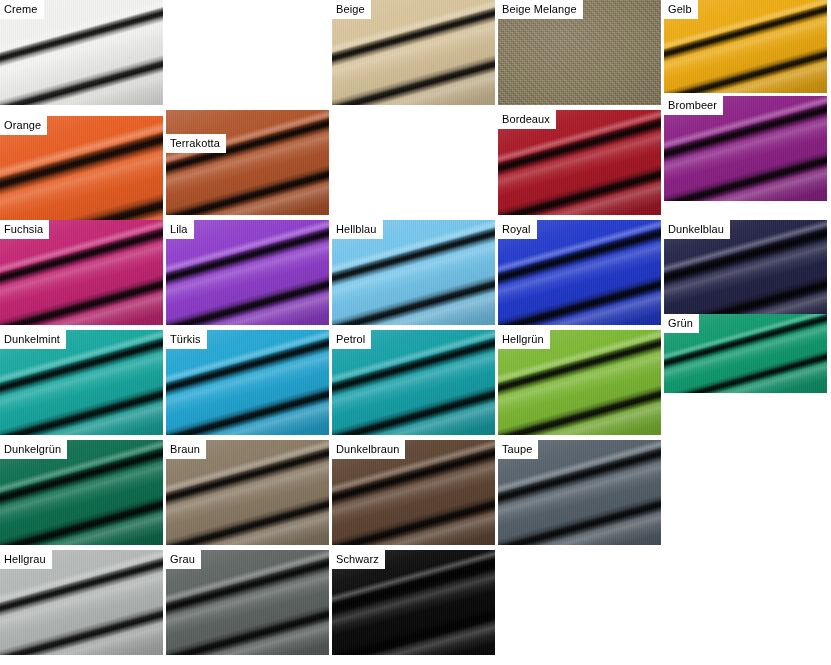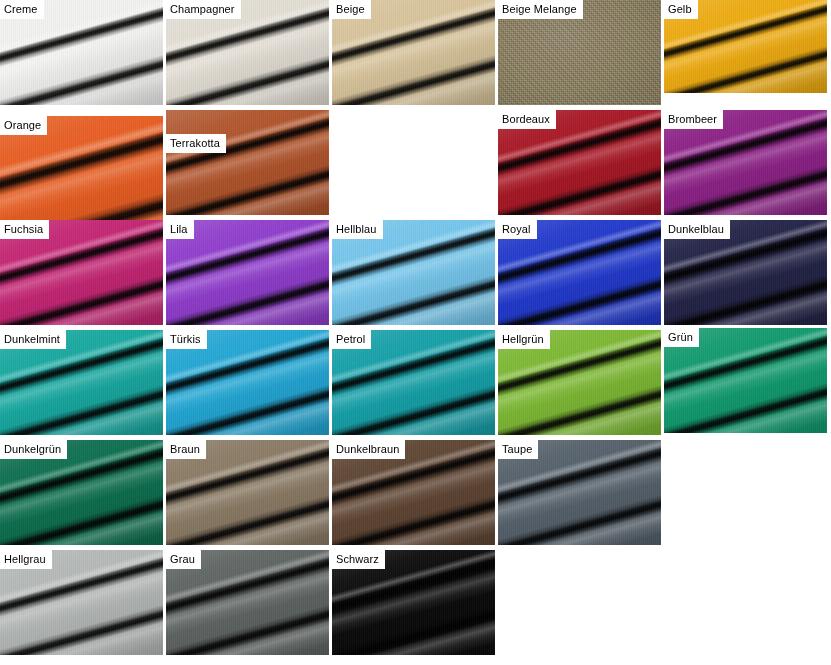--- a/index.html
+++ b/index.html
@@ -143,29 +143,20 @@
 <div id="swatch-grid" style="background: rgb(255, 255, 255);">
     <div class="swatch" style="left: 0px; top: 0px; width: 163px; height: 105px;">
       <div class="fabric" style="--c: #f2f2f0;">
         <div class="base"></div>
         <div class="light"></div>
         <div class="fold"></div>
         <div class="weave"></div>
       </div>
       <div class="swatch-label" style="background: rgb(255, 255, 255); color: rgb(0, 0, 0);">Creme</div>
     </div>
-    <div class="swatch" style="left: 166px; top: 0px; width: 163px; height: 105px;">
-      <div class="fabric" style="--c: #e3ded4;">
-        <div class="base"></div>
-        <div class="light"></div>
-        <div class="fold"></div>
-        <div class="weave"></div>
-      </div>
-      <div class="swatch-label" style="background: rgb(255, 255, 255); color: rgb(0, 0, 0);">Champagner</div>
-    </div>
     <div class="swatch" style="left: 332px; top: 0px; width: 163px; height: 105px;">
       <div class="fabric" style="--c: #d8c49b;">
         <div class="base"></div>
         <div class="light"></div>
         <div class="fold"></div>
         <div class="weave"></div>
       </div>
       <div class="swatch-label" style="background: rgb(255, 255, 255); color: rgb(0, 0, 0);">Beige</div>
     </div>
     <div class="swatch melange" style="left: 498px; top: 0px; width: 163px; height: 105px;">
@@ -205,21 +196,21 @@
     </div>
     <div class="swatch" style="left: 498px; top: 110px; width: 163px; height: 105px;">
       <div class="fabric" style="--c: #a81624;">
         <div class="base"></div>
         <div class="light"></div>
         <div class="fold"></div>
         <div class="weave"></div>
       </div>
       <div class="swatch-label" style="background: rgb(255, 255, 255); color: rgb(0, 0, 0);">Bordeaux</div>
     </div>
-    <div class="swatch" style="left: 664px; top: 110px; width: 163px; height: 105px;">
+    <div class="swatch" style="left: 664px; top: 96px; width: 163px; height: 105px;">
       <div class="fabric" style="--c: #8c2086;">
         <div class="base"></div>
         <div class="light"></div>
         <div class="fold"></div>
         <div class="weave"></div>
       </div>
       <div class="swatch-label" style="background: rgb(255, 255, 255); color: rgb(0, 0, 0);">Brombeer</div>
     </div>
     <div class="swatch" style="left: 0px; top: 220px; width: 163px; height: 105px;">
       <div class="fabric" style="--c: #c42473;">
@@ -295,21 +286,21 @@
     </div>
     <div class="swatch" style="left: 498px; top: 330px; width: 163px; height: 105px;">
       <div class="fabric" style="--c: #7cb832;">
         <div class="base"></div>
         <div class="light"></div>
         <div class="fold"></div>
         <div class="weave"></div>
       </div>
       <div class="swatch-label" style="background: rgb(255, 255, 255); color: rgb(0, 0, 0);">Hellgrün</div>
     </div>
-    <div class="swatch" style="left: 664px; top: 328px; width: 163px; height: 105px; padding-left: 12px;">
+    <div class="swatch" style="left: 664px; top: 314px; width: 163px; height: 79px; padding-left: 12px;">
       <div class="fabric" style="--c: #109a6e;">
         <div class="base"></div>
         <div class="light"></div>
         <div class="fold"></div>
         <div class="weave"></div>
       </div>
       <div class="swatch-label" style="background: rgb(255, 255, 255); color: rgb(0, 0, 0);">Grün</div>
     </div>
     <div class="swatch" style="left: 0px; top: 440px; width: 163px; height: 105px;">
       <div class="fabric" style="--c: #0c6e4e;">

